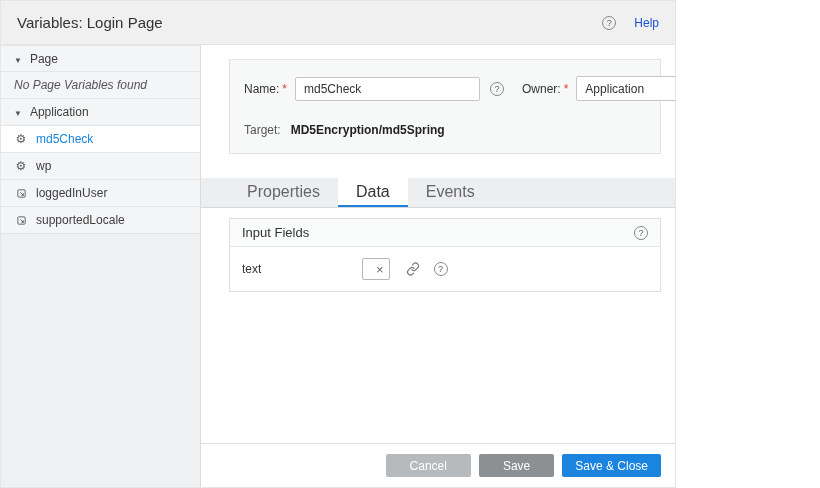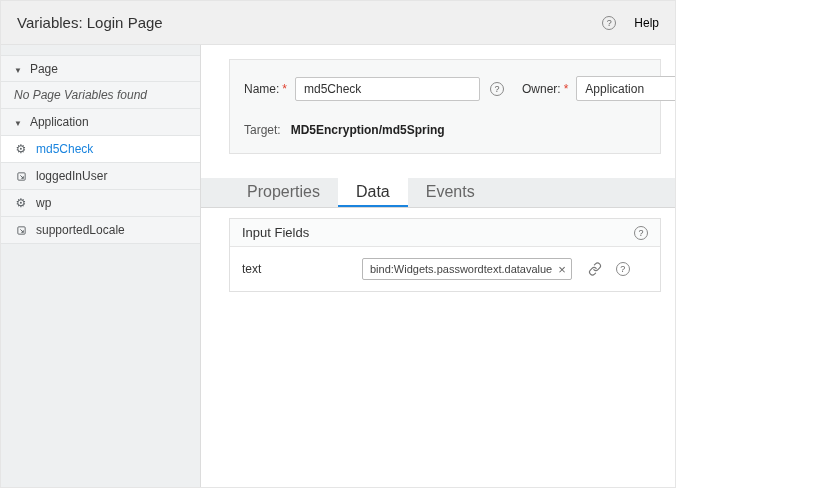--- a/index.html
+++ b/index.html
@@ -4,21 +4,21 @@
 <style>
   * { margin:0; padding:0; box-sizing:border-box; }
   body { font-family:"Liberation Sans", sans-serif; background:#fff; }
   .page { position:relative; width:676px; height:488px; background:#fff; overflow:hidden; border:1px solid #e5e5e5; }
 
   
   .topbar { position:absolute; top:0; left:0; right:0; height:44px; background:#f0f0f0;
             border-bottom:1px solid #e3e3e3; display:flex; align-items:center;
             justify-content:space-between; padding:0 16px; }
   .topbar h1 { font-size:15px; font-weight:400; color:#333; }
-  .help { display:flex; align-items:center; gap:18px; color:#000000; font-size:12px; cursor:pointer; }
+  .help { display:flex; align-items:center; gap:18px; color:#1d4ed8; font-size:12px; cursor:pointer; }
 
   .q { width:14px; height:14px; border:1px solid #888; border-radius:50%;
        display:inline-flex; align-items:center; justify-content:center;
        font-size:9px; color:#666; flex:0 0 auto; }
   .q::before { content:"?"; }
 
   
   .sidebar { position:absolute; top:44px; left:0; bottom:0; width:200px;
              background:#eef0f1; border-right:1px solid #dcdcdc; }
   .sidebar-top { background:#fff; padding:8px; }
@@ -28,21 +28,21 @@
   .select { height:25px; border:1px solid #c6c6c6; background:#fff; display:flex;
             align-items:center; justify-content:space-between; padding:0 8px;
             font-size:12px; color:#333; margin-top:8px; cursor:pointer; border-radius:2px; }
   .caret::before { content:"▼"; font-size:8px; color:#444; }
   .search { height:25px; border:1px solid #c6c6c6; background:#fff; display:flex;
             align-items:center; gap:6px; padding:0 8px; margin-top:8px; border-radius:2px; }
   .search input { border:none; outline:none; flex:1; font-size:12px; color:#333;
                   font-family:"Liberation Sans", sans-serif; min-width:0; background:transparent; }
   .search input::placeholder { color:#999; }
 
-  .tree { margin-top:10px; }
+  .tree { }
   .trow { height:27px; display:flex; align-items:center; gap:8px; padding:0 13px;
           font-size:12px; color:#3e3e3e; background:#f4f5f6;
           border-bottom:1px solid #e3e5e6; cursor:pointer; }
   .trow:first-child { border-top:1px solid #e3e5e6; }
   .tree-caret::before { content:"▼"; font-size:8px; color:#555; }
   .trow.empty { font-style:italic; color:#555; cursor:default; }
   .trow.item.selected { background:#fff; color:#1a84de; }
   .var-icon { width:14px; display:inline-flex; justify-content:center; color:#5a5f63;
               font-size:12px; line-height:1; }
   .gear::before { content:"⚙"; }
@@ -126,31 +126,31 @@
       <div class="trow">
         <span class="tree-caret"></span>
         <span>Application</span>
       </div>
 
       <div class="trow item selected">
         <span class="var-icon gear"></span>
         <span>md5Check</span>
       </div>
       <div class="trow item">
+        <span class="var-icon gear"></span>
+        <span>wp</span>
+      </div>
+      <div class="trow item">
         <span class="var-icon">
           <svg width="11" height="11" viewBox="0 0 24 24" fill="none" stroke="#5a5f63" stroke-width="2">
               <rect x="4" y="4" width="16" height="16" rx="2"></rect>
               <path d="M9.5 9.5l6.5 6.5M16 11.5V16h-4.5"></path>
             </svg>
         </span>
         <span>loggedInUser</span>
-      </div>
-      <div class="trow item">
-        <span class="var-icon gear"></span>
-        <span>wp</span>
       </div>
       <div class="trow item">
         <span class="var-icon">
           <svg width="11" height="11" viewBox="0 0 24 24" fill="none" stroke="#5a5f63" stroke-width="2">
               <rect x="4" y="4" width="16" height="16" rx="2"></rect>
               <path d="M9.5 9.5l6.5 6.5M16 11.5V16h-4.5"></path>
             </svg>
         </span>
         <span>supportedLocale</span>
       </div>
@@ -193,29 +193,33 @@
 
     <section class="fields-panel">
       <div class="fields-header">
         <span>Input Fields</span>
         <span class="q"></span>
       </div>
       <div class="fields-body">
         <div class="fieldrow">
           <span class="flabel">text</span>
           <span class="chip">
-            <span class="chip-text">bind:Widgets.passwordtext.datavalue</span>
             <span class="chip-x"></span>
           </span>
           <span class="icon-btn link-gap">
             <svg width="14" height="14" viewBox="0 0 24 24" fill="none" stroke="#777" stroke-width="2" stroke-linecap="round">
                 <path d="M10 13a5 5 0 0 0 7.07 0l2.83-2.83a5 5 0 0 0-7.07-7.07L11 5"></path>
                 <path d="M14 11a5 5 0 0 0-7.07 0L4.1 13.83a5 5 0 0 0 7.07 7.07L13 19"></path>
               </svg>
           </span>
           <span class="q q-gap"></span>
         </div>
       </div>
     </section>
 
+    <footer class="footer">
+      <button class="btn btn-cancel">Cancel</button>
+      <button class="btn btn-save">Save</button>
+      <button class="btn btn-saveclose">Save &amp; Close</button>
+    </footer>
 
   </main>
 </div>
 
 </body></html>

